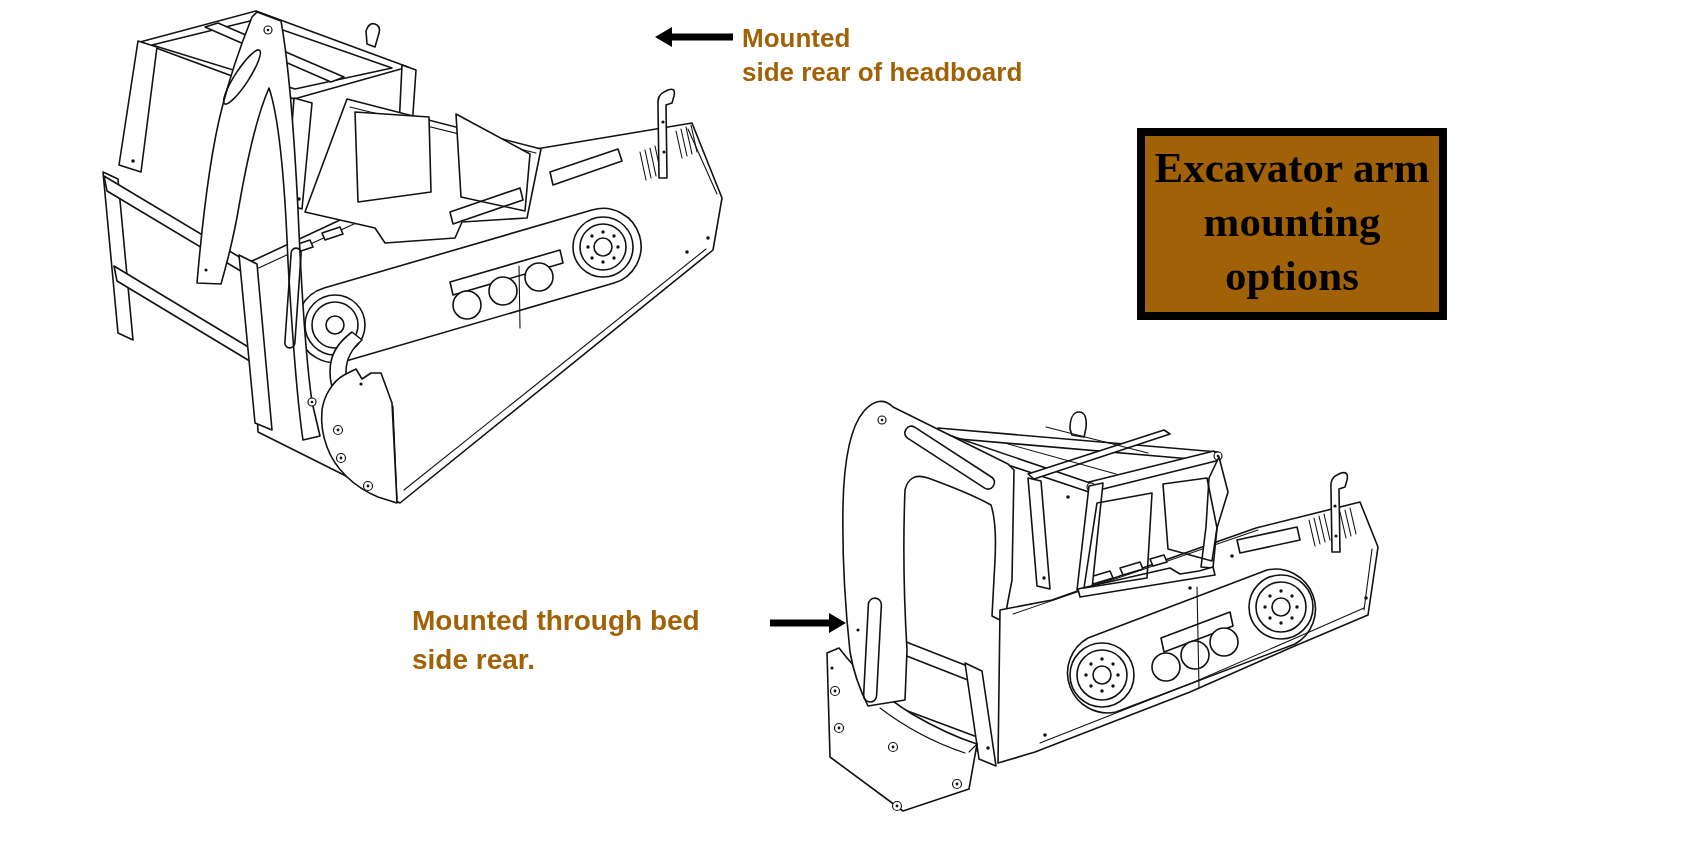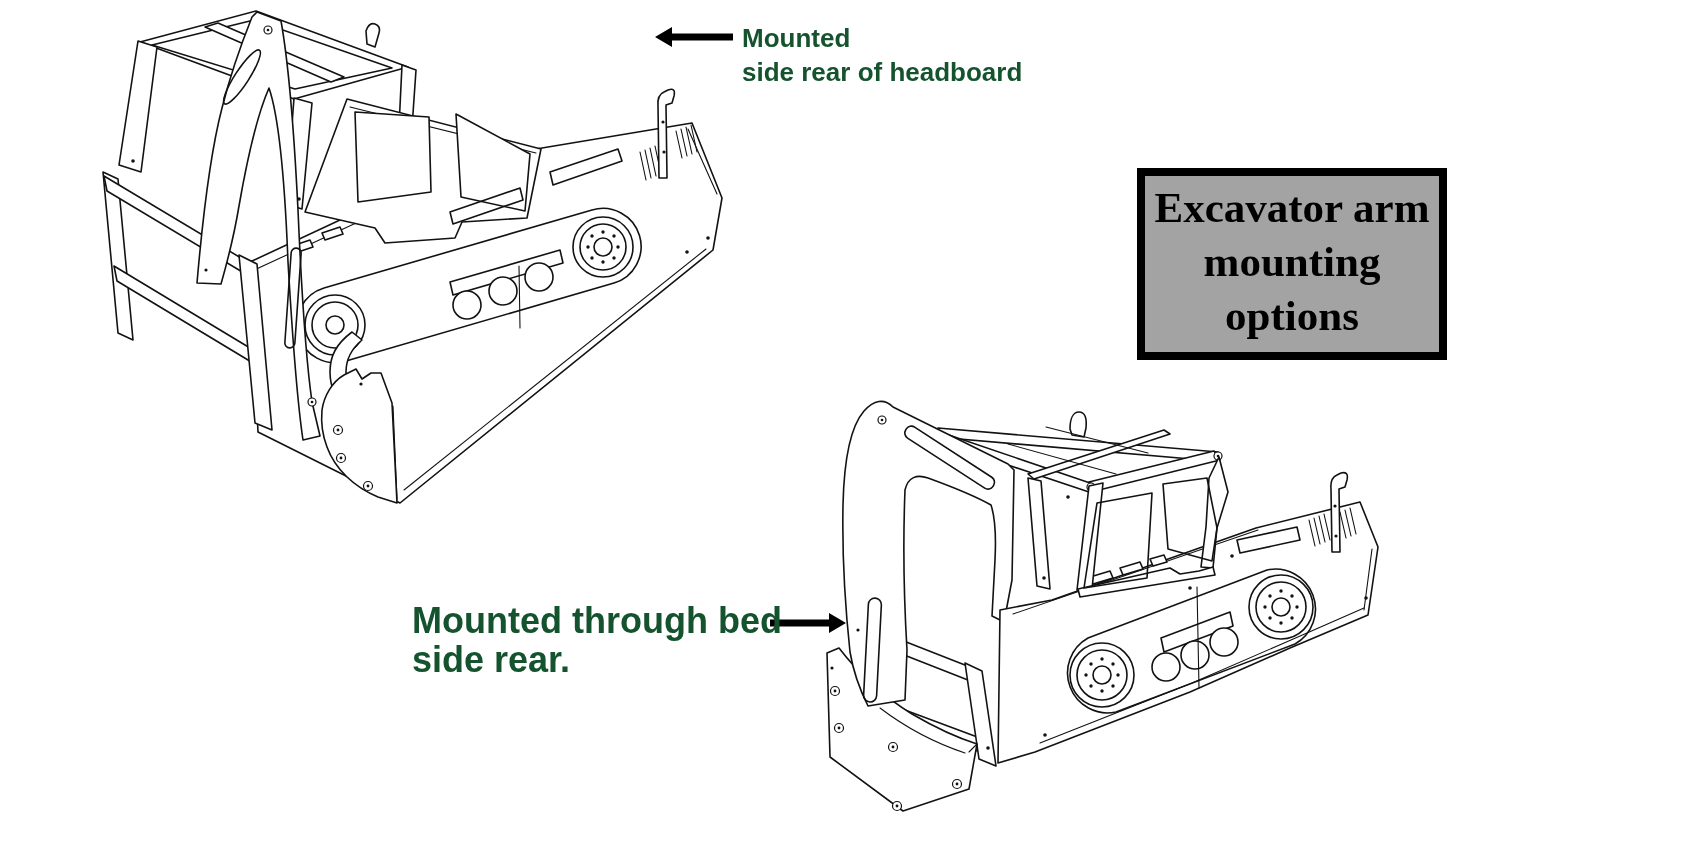--- a/index.html
+++ b/index.html
@@ -10,33 +10,33 @@
   .drawing{position:absolute;left:0;top:0;width:1688px;height:844px;}
   .drawing path,.drawing ellipse,.drawing circle,.drawing rect,.drawing line{
     vector-effect:none;
   }
   .ln{fill:none;stroke:#121212;stroke-width:1.6;stroke-linejoin:round;stroke-linecap:round;}
   .wh{fill:#ffffff;stroke:#121212;stroke-width:1.6;stroke-linejoin:round;stroke-linecap:round;}
   .thin{fill:none;stroke:#121212;stroke-width:1.1;stroke-linejoin:round;stroke-linecap:round;}
   .dot{fill:#121212;stroke:none;}
   .bolt{fill:#ffffff;stroke:#121212;stroke-width:1.2;}
   .annotation{
-    position:absolute;color:#14532d;font-weight:bold;white-space:nowrap;
+    position:absolute;color:#a16207;font-weight:bold;white-space:nowrap;
     font-family:"Liberation Sans",sans-serif;
   }
   #ann-headboard{left:742px;top:21px;font-size:26px;line-height:34px;}
-  #ann-sidepanel{left:412px;top:601px;font-size:36px;line-height:39px;}
+  #ann-sidepanel{left:412px;top:601px;font-size:28px;line-height:39px;}
   .arrow-icon{position:absolute;}
   #arrow-left{left:655px;top:26px;}
   #arrow-right{left:770px;top:612px;}
   #title-box{
     position:absolute;left:1137px;top:128px;width:310px;height:192px;
-    border:8px solid #000;box-sizing:border-box;background:#a3a3a3;
+    border:8px solid #000;box-sizing:border-box;background:#a16207;
     text-align:center;font-family:"Liberation Serif",serif;font-weight:bold;
-    font-size:43px;line-height:54px;color:#000;padding-top:5px;margin-top:40px;
+    font-size:43px;line-height:54px;color:#000;padding-top:5px;
   }
 </style>
 </head>
 <body>
 
 <div id="canvas">
 
   <svg class="drawing" viewBox="0 0 1688 844" aria-hidden="true">
     <g>
       <path class="ln" d="M140,42 L256,11 L408,67 L294,99 Z"></path>

